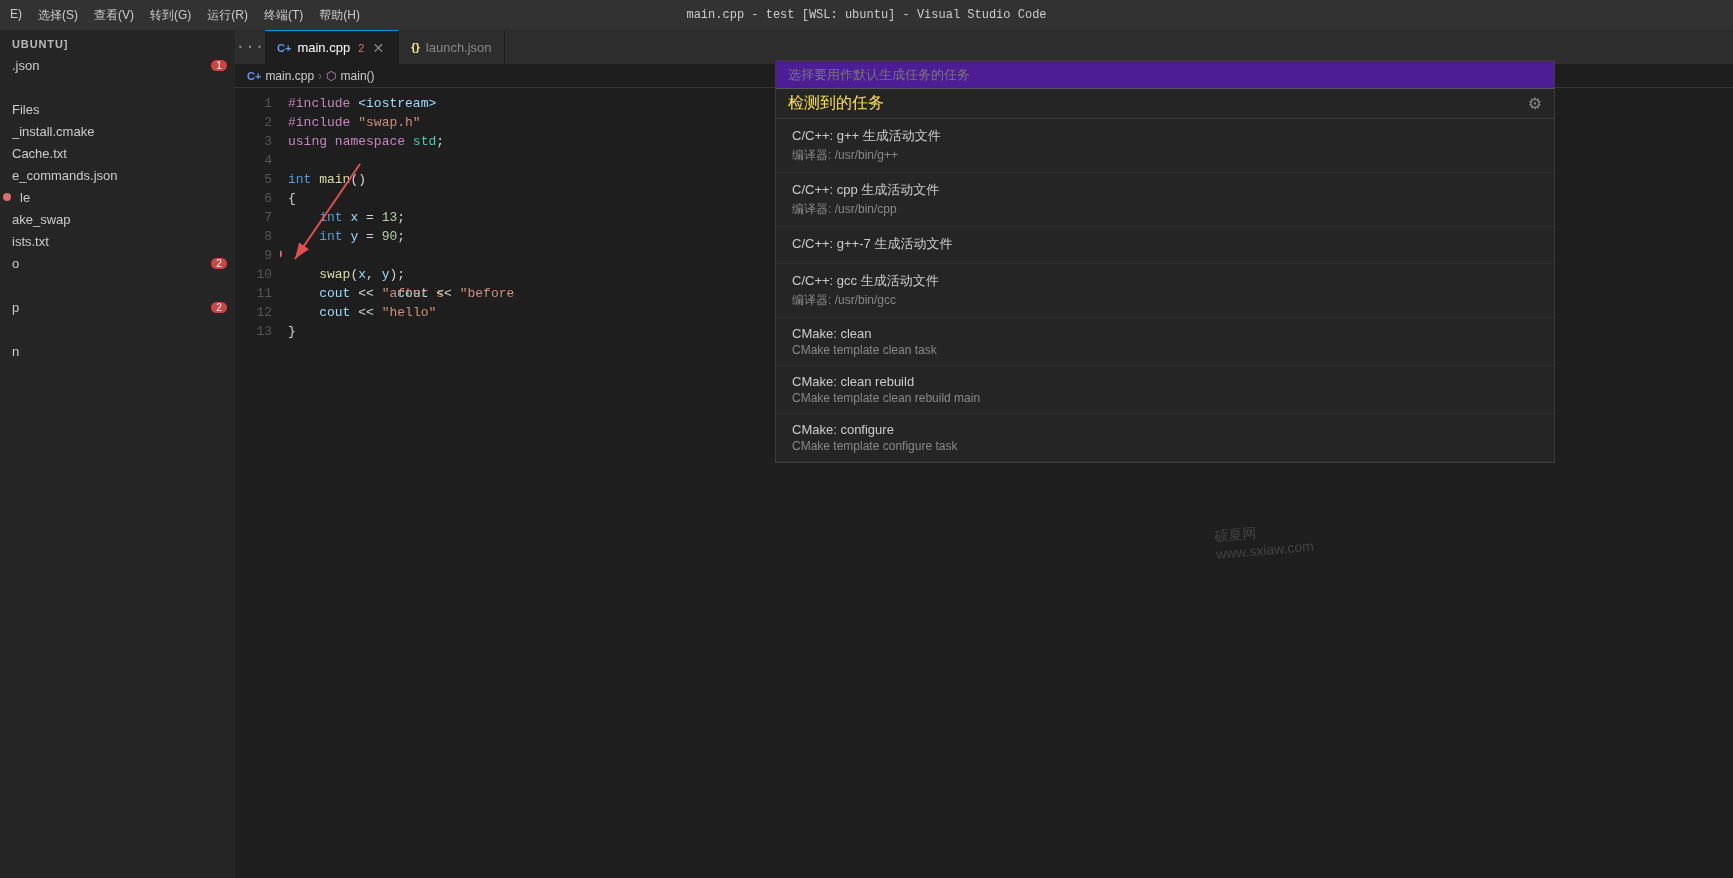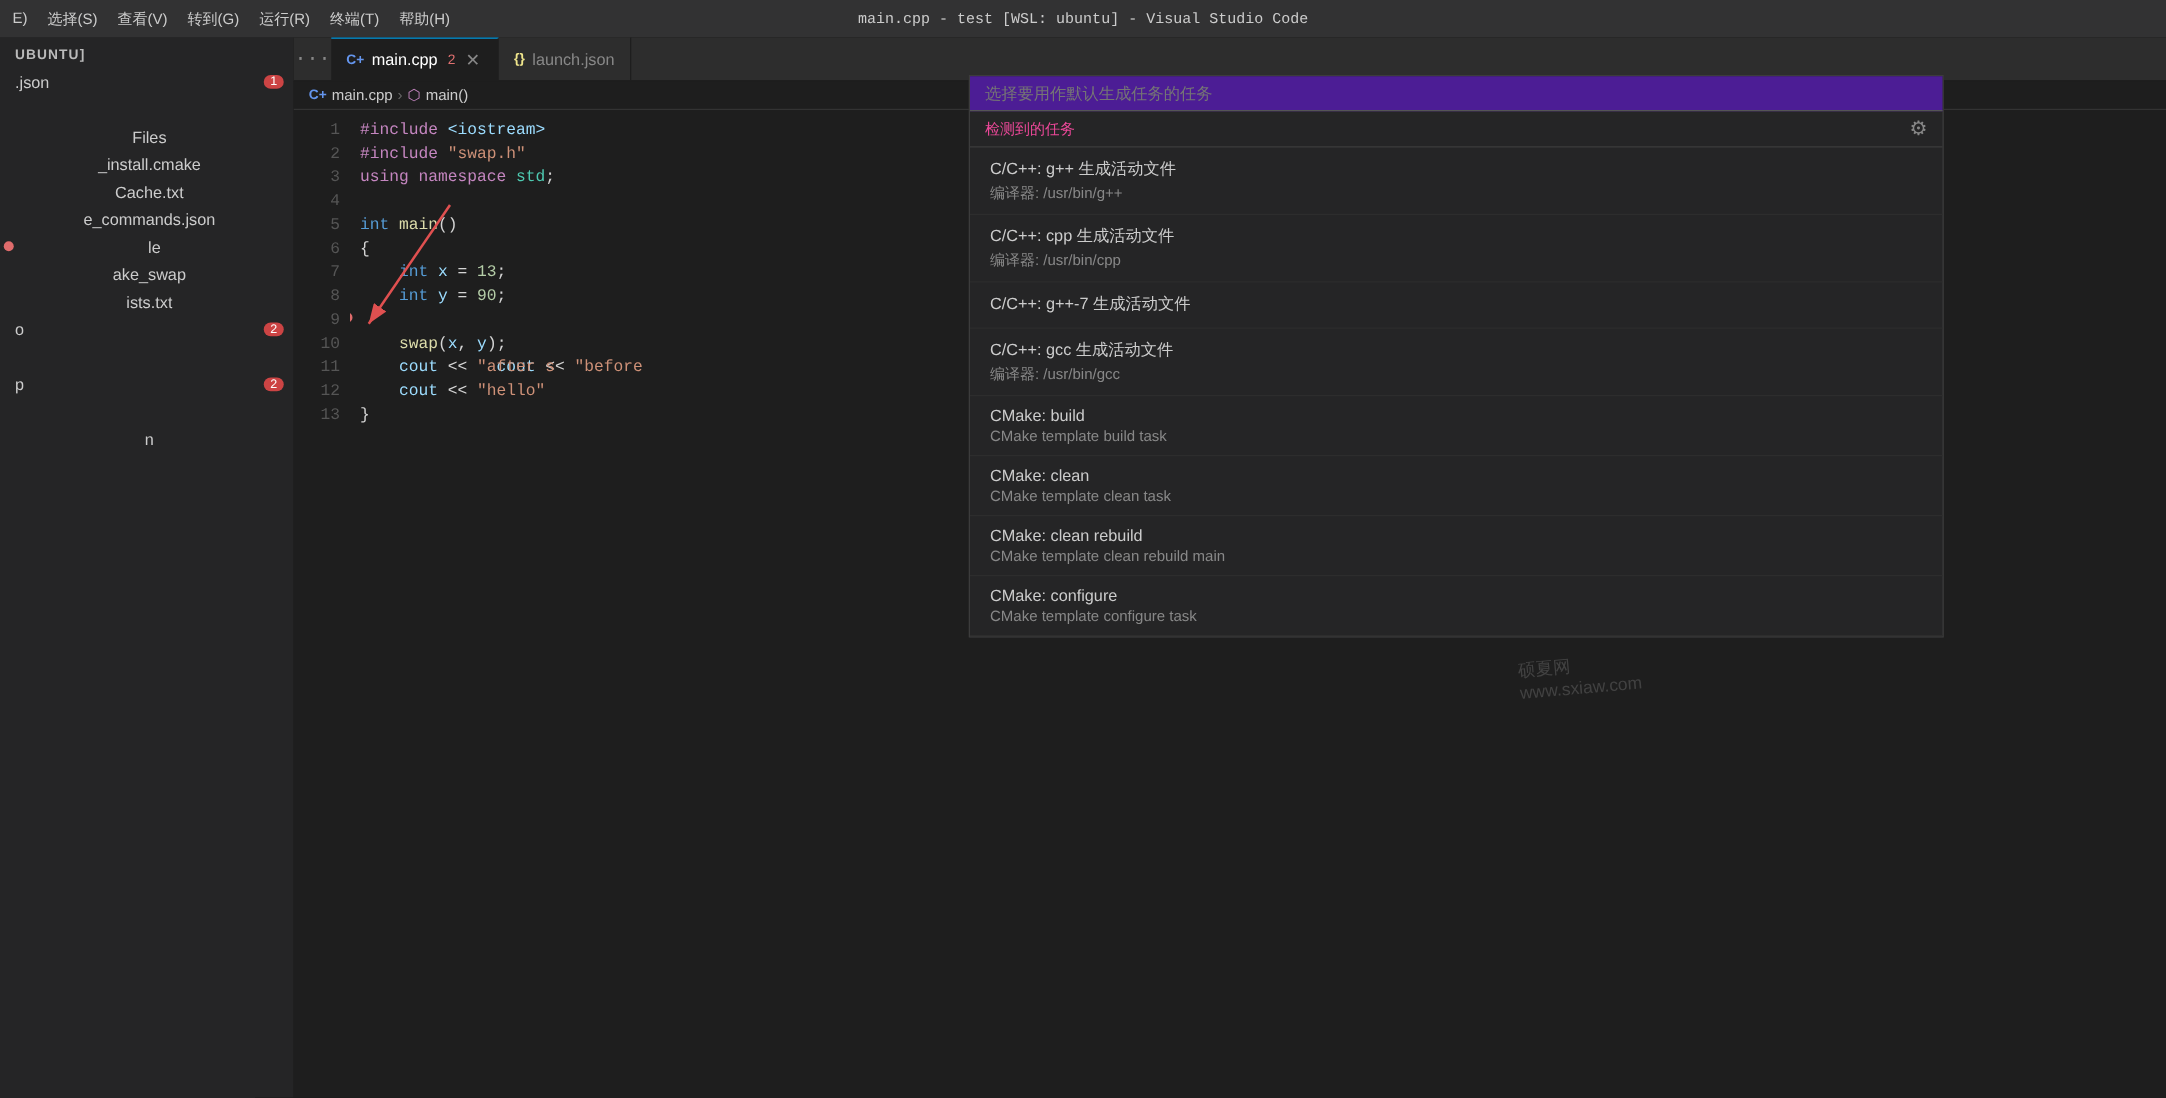--- a/index.html
+++ b/index.html
@@ -60,21 +60,20 @@
       font-weight: 600;
       text-transform: uppercase;
     }
     .sidebar-item {
       display: flex;
       align-items: center;
       padding: 2px 8px 2px 12px;
       cursor: pointer;
       position: relative;
       height: 22px;
-      justify-content: center;
     }
     .sidebar-item .badge {
       margin-left: auto;
       background: #cc4444;
       color: white;
       border-radius: 10px;
       padding: 0 5px;
       font-size: 10px;
       min-width: 16px;
       text-align: center;
@@ -270,22 +269,22 @@
       font-family: 'Segoe UI', sans-serif;
     }
     .dropdown-header {
       display: flex;
       align-items: center;
       justify-content: flex-end;
       padding: 4px 12px;
       border-bottom: 1px solid #3c3c3c;
     }
     .dropdown-header-label {
-      font-size: 12px;
-      color: #ec4899;
+      font-size: 16px;
+      color: #fde047;
       margin-right: auto;
     }
     .gear-icon {
       color: #888;
       font-size: 16px;
       cursor: pointer;
     }
     .dropdown-item {
       padding: 8px 16px;
       cursor: pointer;
@@ -465,24 +464,20 @@
         <div class="dropdown-item-sub">编译器: /usr/bin/cpp</div>
       </div>
       <div class="dropdown-item">
         <div class="dropdown-item-title">C/C++: g++-7 生成活动文件</div>
       </div>
       <div class="dropdown-item">
         <div class="dropdown-item-title">C/C++: gcc 生成活动文件</div>
         <div class="dropdown-item-sub">编译器: /usr/bin/gcc</div>
       </div>
       <div class="dropdown-item">
-        <div class="dropdown-item-title">CMake: build</div>
-        <div class="dropdown-item-sub">CMake template build task</div>
-      </div>
-      <div class="dropdown-item">
         <div class="dropdown-item-title">CMake: clean</div>
         <div class="dropdown-item-sub">CMake template clean task</div>
       </div>
       <div class="dropdown-item">
         <div class="dropdown-item-title">CMake: clean rebuild</div>
         <div class="dropdown-item-sub">CMake template clean rebuild main</div>
       </div>
       <div class="dropdown-item">
         <div class="dropdown-item-title">CMake: configure</div>
         <div class="dropdown-item-sub">CMake template configure task</div>

